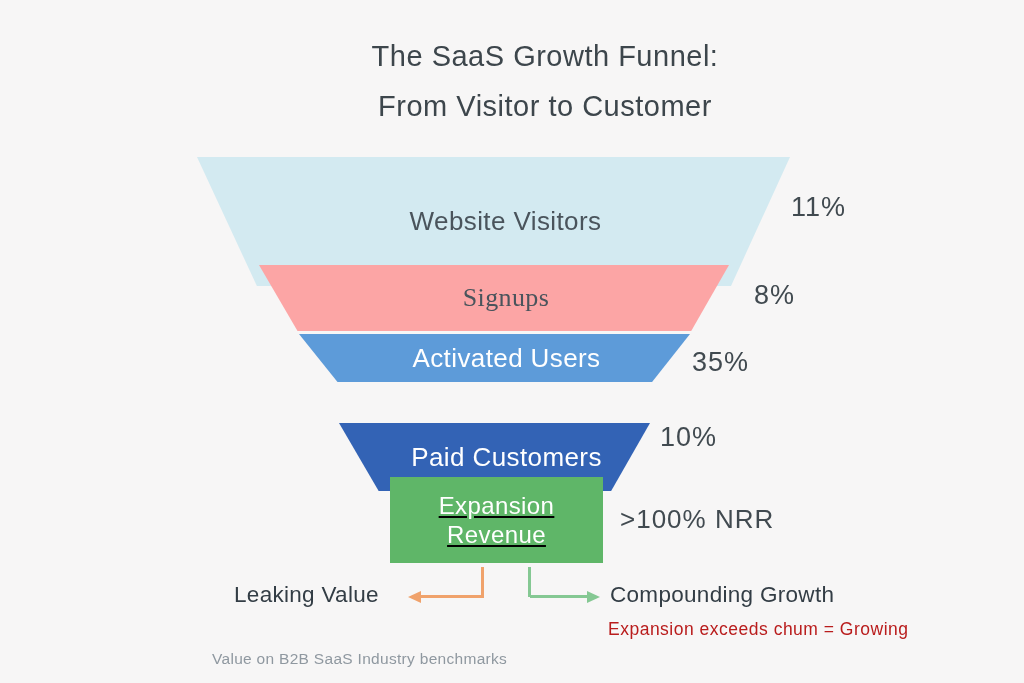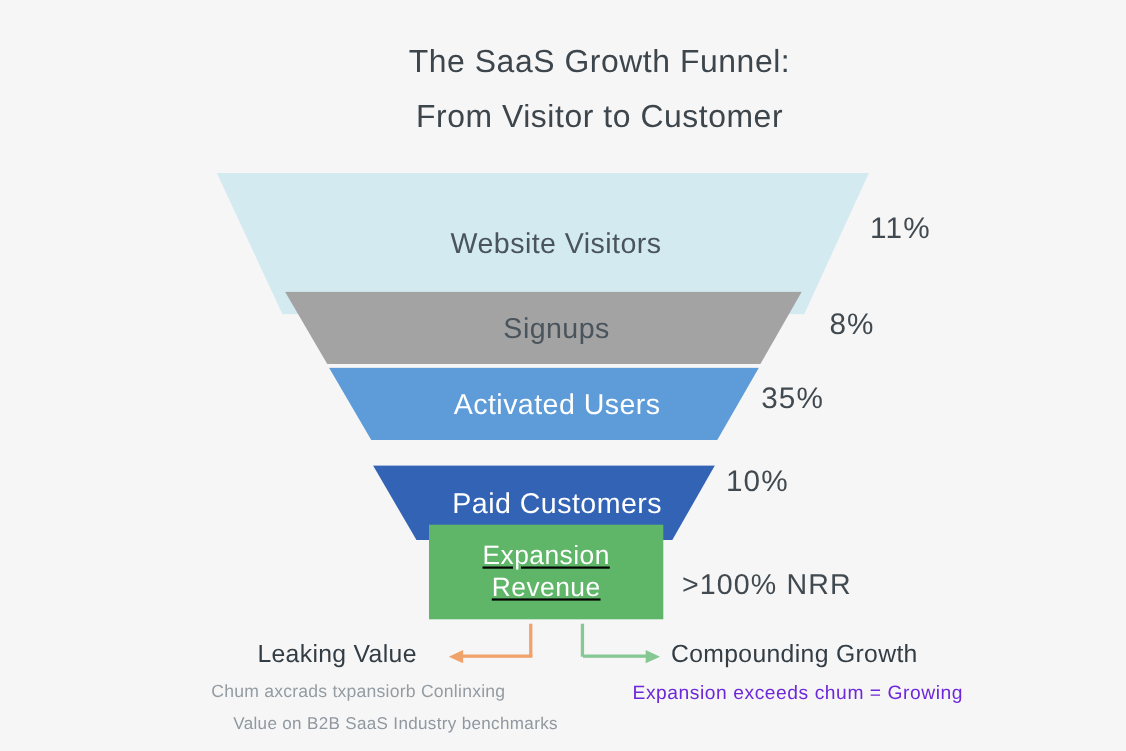--- a/index.html
+++ b/index.html
@@ -18,21 +18,21 @@
     font-weight:500;letter-spacing:.5px;white-space:nowrap;
   }
 
   
   .band{position:absolute;display:flex;align-items:center;justify-content:center;}
   .band .lbl{font-size:26px;letter-spacing:.4px;transform:translateX(12px);white-space:nowrap;}
   .band-1{left:197px;top:157px;width:593px;height:129px;
     clip-path:polygon(0% 0%,100% 0%,90.05% 100%,10.1% 100%);}
   .band-2{left:259px;top:265px;width:470px;height:66px;
     clip-path:polygon(0% 0%,100% 0%,91.96% 100%,8.2% 100%);}
-  .band-3{left:299px;top:334px;width:391px;height:66px;
+  .band-3{left:299px;top:334px;width:391px;height:48px;
     clip-path:polygon(0% 0%,100% 0%,90.3% 100%,9.85% 100%);}
   .band-4{left:339px;top:403px;width:311px;height:68px;
     clip-path:polygon(0% 0%,100% 0%,87.5% 100%,12.75% 100%);margin-top:20px;}
   .band-1 .lbl,.band-2 .lbl{color:#4a545c;}
   .band-3 .lbl,.band-4 .lbl{color:#ffffff;}
 
   .expansion-box{
     position:absolute;left:390px;top:477px;width:213px;height:86px;
     display:flex;align-items:center;justify-content:center;text-align:center;
   }
@@ -40,58 +40,58 @@
     color:#ffffff;font-size:24px;line-height:29px;letter-spacing:.4px;
     width:150px;transform:none;
   }
 
   
   .pct{position:absolute;color:#414a50;font-size:27px;letter-spacing:1px;white-space:nowrap;}
   .pct-0{left:791px;top:192px;}
   .pct-1{left:754px;top:280px;}
   .pct-2{left:692px;top:347px;text-align:right;}
   .pct-3{left:660px;top:422px;}
-  .pct-4{left:620px;top:504px;font-size:26px;margin-top:12px;}
+  .pct-4{left:620px;top:504px;font-size:26px;}
 
   
   .annot{position:absolute;color:#333d45;font-size:22.5px;letter-spacing:.3px;white-space:nowrap;}
   .annot-left{left:234px;top:582px;}
   .annot-right{left:610px;top:582px;}
 
   .arrow-seg{position:absolute;}
   .o-vert{left:481px;top:567px;width:3px;height:30px;background:#f0a26b;}
   .o-horz{left:420px;top:595px;width:64px;height:3px;background:#f0a26b;}
   .o-head{left:408px;top:590.5px;width:0;height:0;
     border-top:6.5px solid transparent;border-bottom:6.5px solid transparent;
     border-right:13px solid #f0a26b;}
   .g-vert{left:528px;top:567px;width:3px;height:30px;background:#85c893;}
   .g-horz{left:530px;top:595px;width:58px;height:3px;background:#85c893;}
   .g-head{left:587px;top:590.5px;width:0;height:0;
     border-top:6.5px solid transparent;border-bottom:6.5px solid transparent;
     border-left:13px solid #85c893;}
 
   .caption{position:absolute;white-space:nowrap;}
   .caption-left{left:192px;top:621px;font-size:16px;color:#939ca3;letter-spacing:.2px;}
-  .caption-right{left:575px;top:619px;font-size:17.5px;color:#6d28d9;letter-spacing:.5px;}
+  .caption-right{left:608px;top:619px;font-size:17.5px;color:#b91c1c;letter-spacing:.5px;}
   .footnote{left:212px;top:650px;font-size:15.5px;color:#8f98a0;letter-spacing:.3px;}
 </style>
 </head>
 <body>
 
 <div class="stage-canvas">
 
   <div class="title">
     <div>The SaaS Growth Funnel:</div>
     <div>From Visitor to Customer</div>
   </div>
 
   <div class="band band-1" style="background-color: rgb(211, 234, 241);">
     <span class="lbl">Website Visitors</span>
   </div>
-  <div class="band band-2" style="background-color: #a3a3a3;">
+  <div class="band band-2" style="background-color: #fca5a5; font-family: Liberation Serif, serif;">
     <span class="lbl">Signups</span>
   </div>
   <div class="band band-3" style="background-color: rgb(93, 155, 217);">
     <span class="lbl">Activated Users</span>
   </div>
   <div class="band band-4" style="background-color: rgb(51, 99, 181);">
     <span class="lbl">Paid Customers</span>
   </div>
   <div class="expansion-box" style="background-color: rgb(95, 182, 104); text-decoration: underline;">
     <span class="lbl">Expansion Revenue</span>
@@ -107,17 +107,16 @@
   <div class="annot annot-right">Compounding Growth</div>
 
   <div class="arrow-seg o-vert"></div>
   <div class="arrow-seg o-horz"></div>
   <div class="arrow-seg o-head"></div>
 
   <div class="arrow-seg g-vert"></div>
   <div class="arrow-seg g-horz"></div>
   <div class="arrow-seg g-head"></div>
 
-  <div class="caption caption-left">Chum axcrads txpansiorb Conlinxing</div>
   <div class="caption caption-right">Expansion exceeds chum = Growing</div>
   <div class="caption footnote">Value on B2B SaaS Industry benchmarks</div>
 
 </div>
 
 </body></html>

